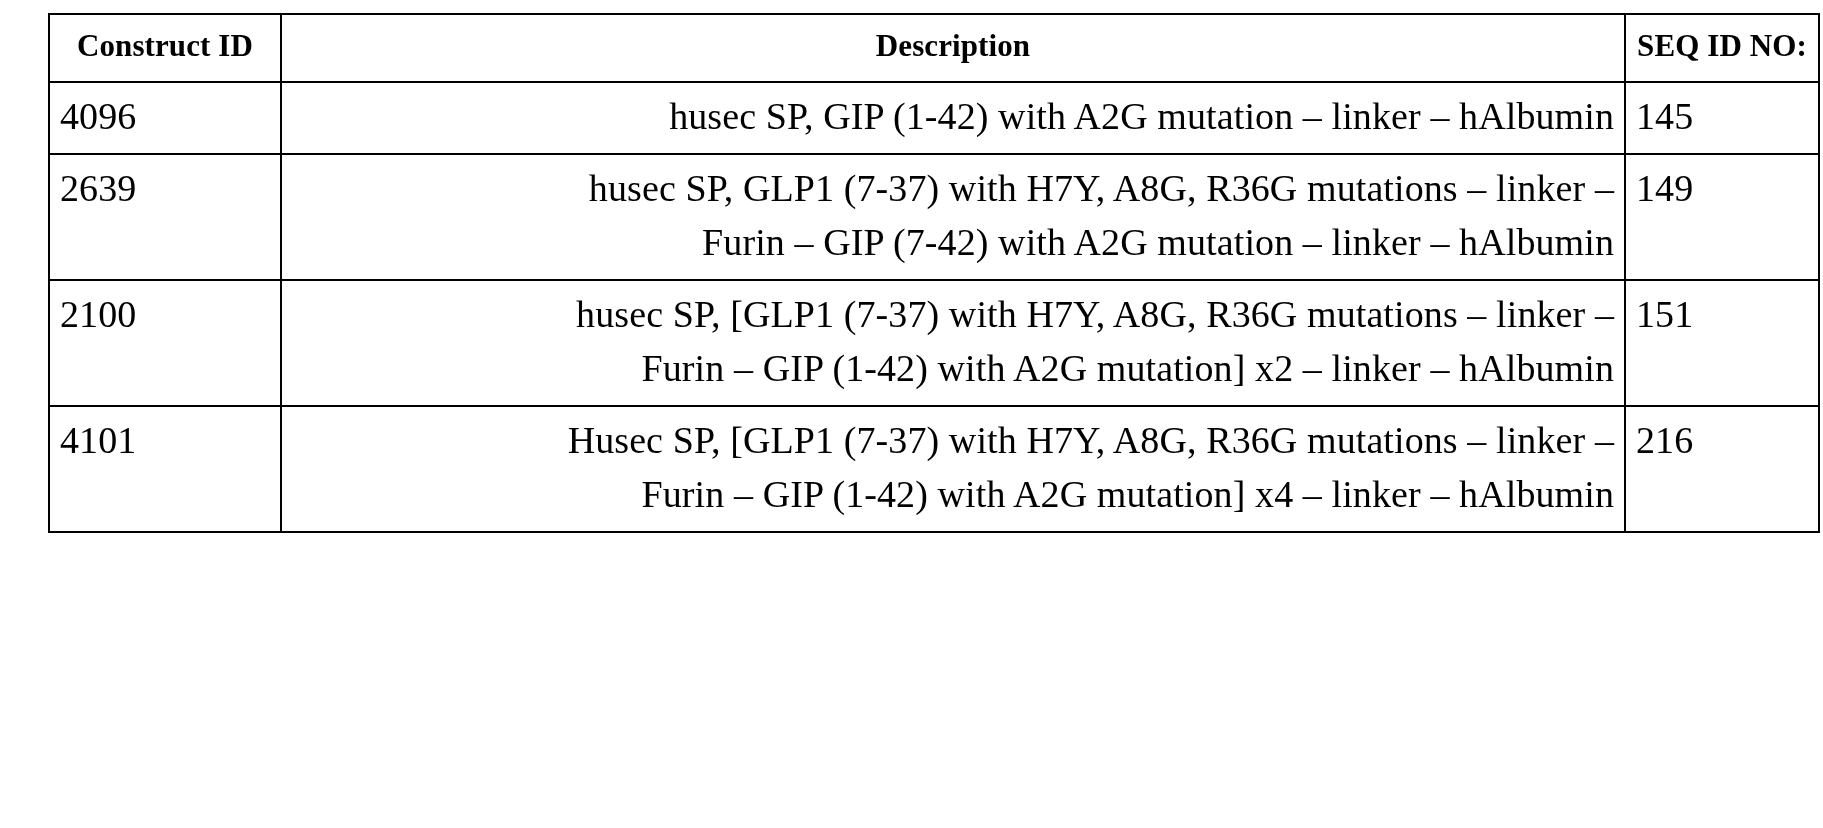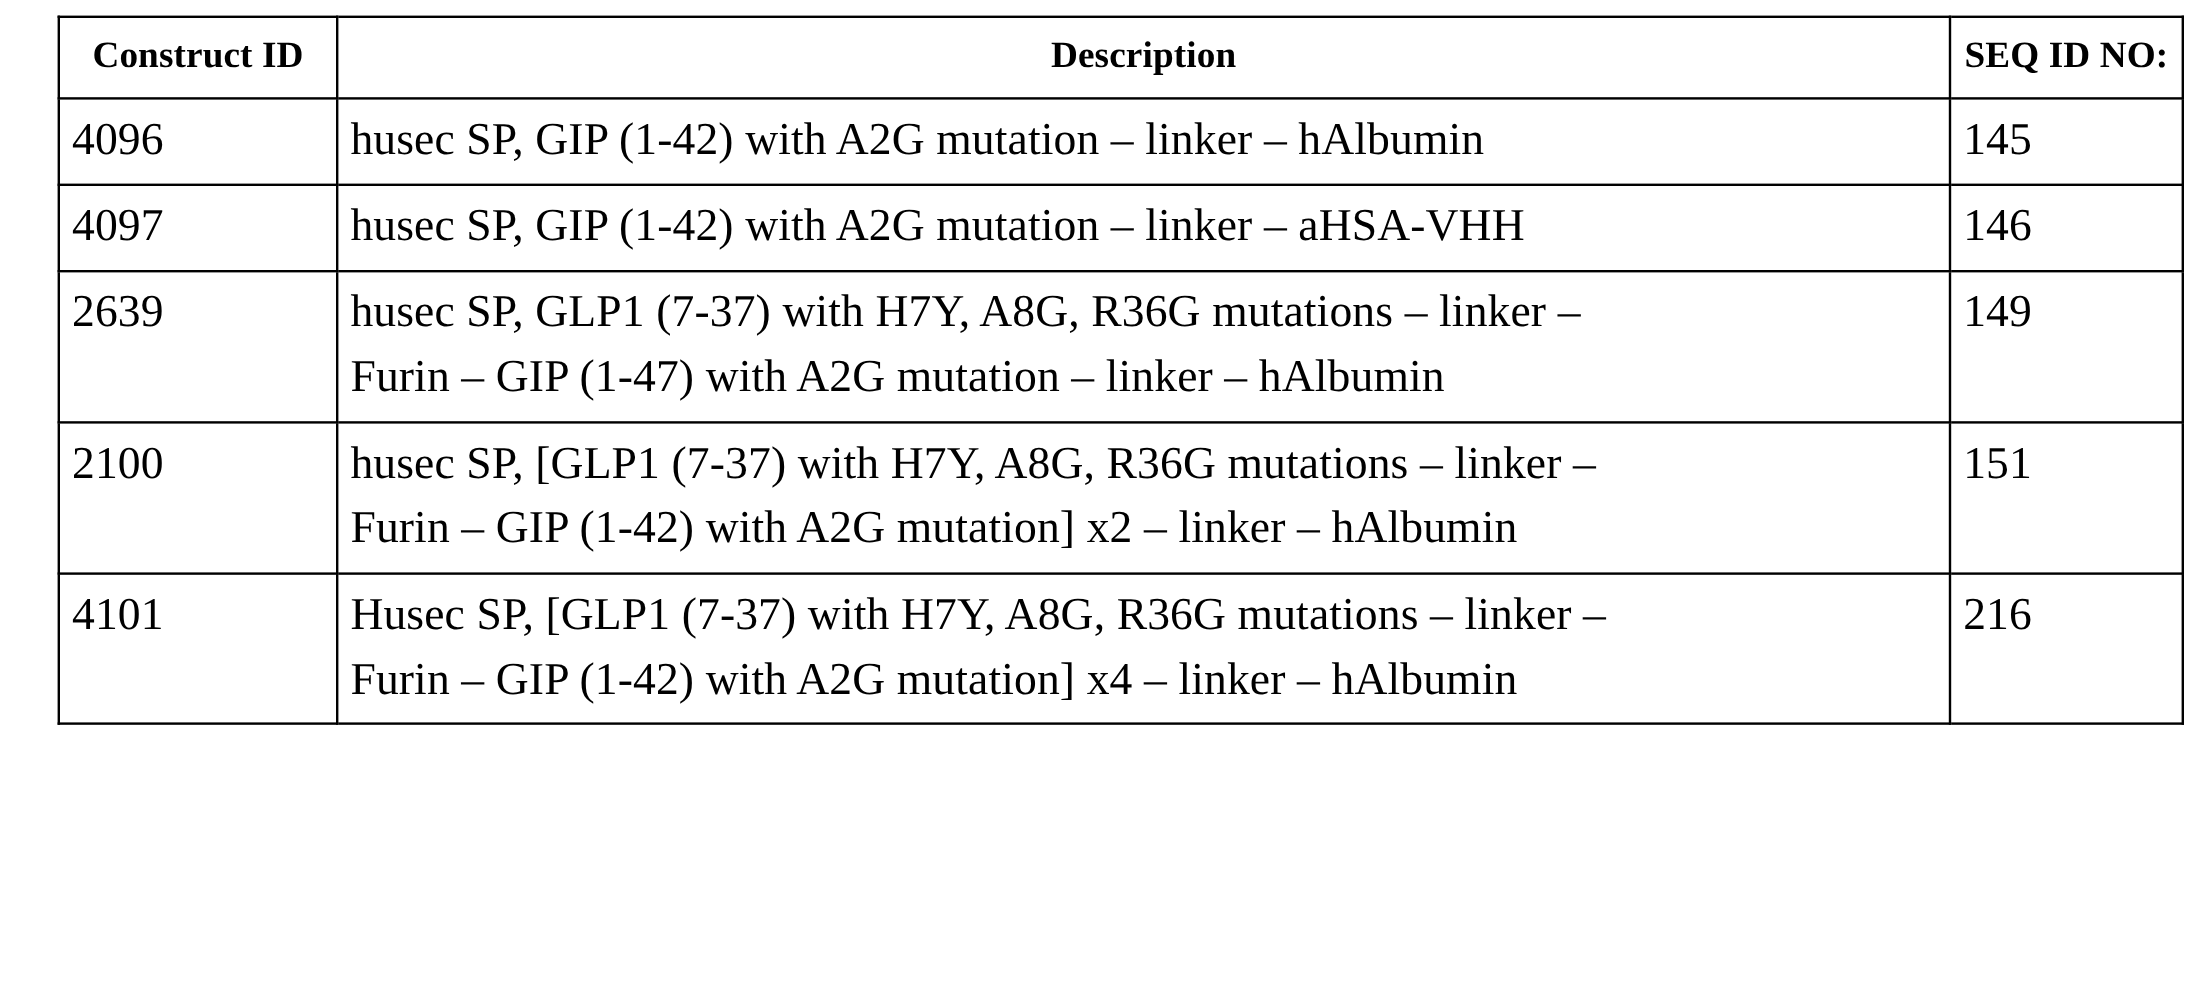--- a/index.html
+++ b/index.html
@@ -64,20 +64,21 @@
     padding-left: 14px;
     padding-right: 8px;
   }
   .cell-seq {
     padding-left: 12px;
     white-space: nowrap;
   }
   .desc-line {
     display: block;
     white-space: nowrap;
+    text-align: right;
   }
   .hdr-id   { padding-left: 12px; }
   .hdr-desc { padding-left: 14px; border-radius: 14px; }
   .hdr-seq  { padding-left: 12px; font-family: Liberation Serif, serif; }
 </style>
 </head>
 <body>
 
 <div class="page">
   <div class="table-wrap">
@@ -96,31 +97,24 @@
       </thead>
       <tbody id="table-body">
           <tr>
             <td class="cell-id">4096</td>
             <td class="cell-desc">
               <span class="desc-line">husec SP, GIP (1-42) with A2G mutation – linker – hAlbumin</span>
             </td>
             <td class="cell-seq">145</td>
           </tr>
           <tr>
-            <td class="cell-id">4097</td>
-            <td class="cell-desc">
-              <span class="desc-line">husec SP, GIP (1-42) with A2G mutation – linker – aHSA-VHH</span>
-            </td>
-            <td class="cell-seq">146</td>
-          </tr>
-          <tr>
             <td class="cell-id">2639</td>
             <td class="cell-desc">
               <span class="desc-line">husec SP, GLP1 (7-37) with H7Y, A8G, R36G mutations – linker –</span>
-              <span class="desc-line">Furin – GIP (1-47) with A2G mutation – linker – hAlbumin</span>
+              <span class="desc-line">Furin – GIP (7-42) with A2G mutation – linker – hAlbumin</span>
             </td>
             <td class="cell-seq">149</td>
           </tr>
           <tr>
             <td class="cell-id">2100</td>
             <td class="cell-desc">
               <span class="desc-line">husec SP, [GLP1 (7-37) with H7Y, A8G, R36G mutations – linker –</span>
               <span class="desc-line">Furin – GIP (1-42) with A2G mutation] x2 – linker – hAlbumin</span>
             </td>
             <td class="cell-seq">151</td>

